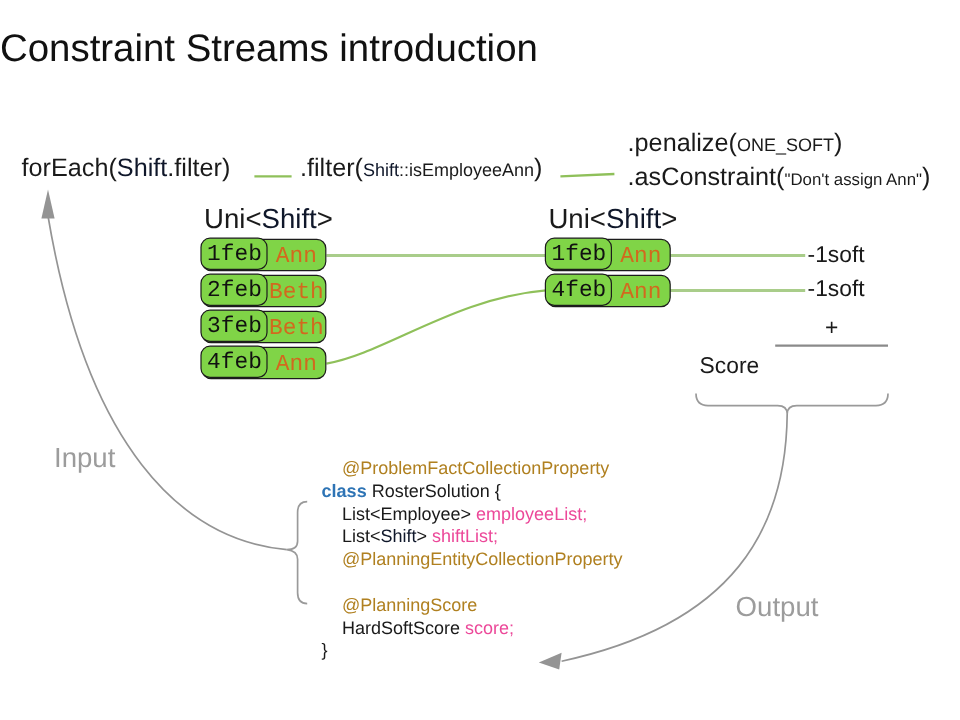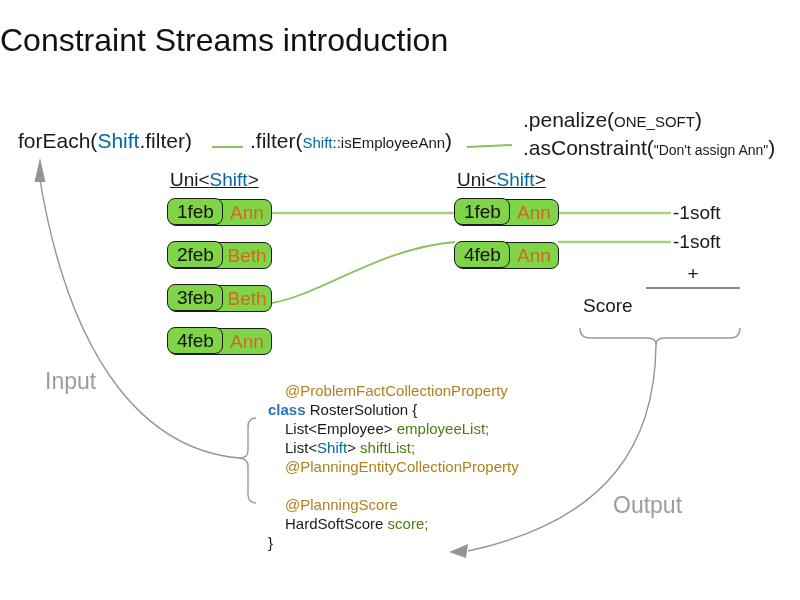--- a/index.html
+++ b/index.html
@@ -5,40 +5,40 @@
   html,body{margin:0;padding:0;background:#fff;}
   .stage{position:relative;width:800px;height:600px;background:#ffffff;overflow:hidden;
          font-family:"Liberation Sans",sans-serif;color:#1a1a1a;}
   .abs{position:absolute;white-space:nowrap;}
   .overlay{position:absolute;left:0;top:0;pointer-events:none;}
   .title{font-size:32px;font-weight:400;color:#111;width:800px;text-align:left;top:22px;left:0;}
   .subtitle{font-size:14.5px;color:#222;width:800px;text-align:center;top:66px;left:0;}
   .big{font-size:21px;}
   .small{font-size:15px;}
   .tiny{font-size:14px;}
-  .green{color:#0369a1;}
+  .green{color:#0f172a;}
   .plain{color:#1a1a1a;}
-  .unilabel{font-size:19px;text-decoration:underline;}
-  .table{display:flex;flex-direction:column;gap:16px;}
+  .unilabel{font-size:23px;}
+  .table{display:flex;flex-direction:column;gap:3px;font-family:Liberation Mono, monospace;}
   .trow{position:relative;width:104px;height:27px;background:#80d447;border:1.6px solid #1c1c1c;
         border-radius:8px;box-sizing:border-box;}
   .date{position:absolute;left:-1.6px;top:-1.6px;width:56px;height:27px;background:#80d447;
         border:1.6px solid #1c1c1c;border-radius:8px;box-sizing:border-box;
         display:flex;align-items:center;justify-content:center;font-size:19px;color:#111;}
   .who{position:absolute;left:56px;right:2px;top:0;bottom:0;display:flex;align-items:center;
        justify-content:center;font-size:19px;color:#d2691e;}
   .penalty{font-size:19px;color:#1a1a1a;}
   .scoretxt{font-size:19px;color:#1a1a1a;}
   .flowlabel{font-size:23px;color:#9c9c9c;}
   .code{font-size:15px;line-height:19px;}
   .cl{height:19px;white-space:pre;}
   .ind{padding-left:17px;}
   .ann{color:#b08020;}
   .kw{color:#2e74b5;font-weight:bold;}
-  .field{color:#4d7c0f;}
+  .field{color:#ec4899;}
 </style>
 </head>
 <body>
 
 <div class="stage">
 
   <svg class="overlay" width="800" height="600" viewBox="0 0 800 600">
 
     <path d="M212,147 L243,147" stroke="#8fc05a" stroke-width="2" fill="none"></path>
     <path d="M467,147 L512,145" stroke="#8fc05a" stroke-width="2" fill="none"></path>

